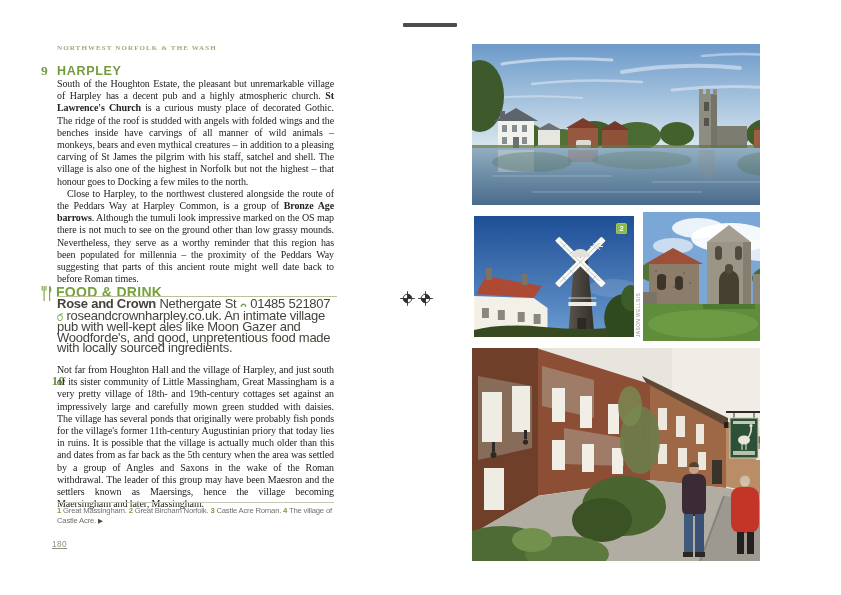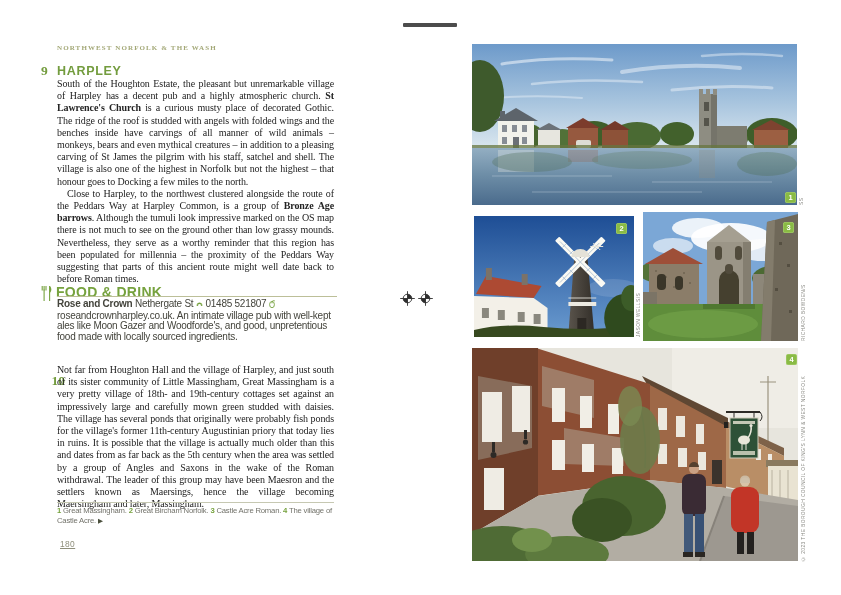--- a/index.html
+++ b/index.html
@@ -1,16 +1,16 @@
 <!DOCTYPE html>
 <html><head>
 <meta charset="utf-8">
 <style>
   html,body{margin:0;padding:0;background:#ffffff;}
-  #canvas{position:relative;width:841px;height:595px;background:#ffffff;overflow:hidden;
+  #canvas{position:relative;width:760px;height:595px;background:#ffffff;overflow:hidden;
           font-family:"Liberation Serif", serif;}
   .abs{position:absolute;}
 
   
   .running-head{left:57px;top:44px;font-size:7px;letter-spacing:1.1px;color:#a3a877;
                 font-family:"Liberation Serif",serif;font-weight:bold;}
   .sec-num{font-family:"Liberation Serif",serif;font-weight:bold;color:#739c3e;font-size:13.5px;}
   #sec1-num{left:41px;top:63px;}
   #sec2-num{left:48px;top:349px;width:17px;text-align:right;margin-top:24px;}
   .sec-title{font-family:Liberation Sans, sans-serif;font-weight:bold;color:#739c3e;
@@ -23,31 +23,31 @@
   .textcol p.indent{text-indent:10px;}
   #col1{left:57px;top:78px;}
   #col2{left:57px;top:364px;}
 
   
   #fd-icon{left:41px;top:285px;}
   #fd-head{left:56px;top:284px;font-family:"Liberation Sans",sans-serif;font-weight:bold;
            font-size:14px;color:#76a23e;letter-spacing:0.3px;}
   #fd-rule{left:57px;top:296px;width:280px;height:1px;background:#bcbf98;}
   #fd-text{left:57px;top:299px;width:282px;font-family:"Liberation Sans",sans-serif;
-           font-size:10px;line-height:10.6px;color:#44443c;letter-spacing:-0.25px;}
+           font-size:13px;line-height:10.6px;color:#44443c;letter-spacing:-0.25px;}
   #fd-text b{font-weight:bold;}
   .inline-icon{display:inline-block;vertical-align:-1px;}
 
   
   #cap-rule{left:57px;top:502px;width:277px;height:1px;background:#c6c8b2;}
   #caption{left:57px;top:506px;width:283px;font-family:"Liberation Sans",sans-serif;
            font-size:7.7px;line-height:10px;color:#72726a;letter-spacing:-0.2px;}
   .cap-num{color:#76a23e;font-weight:bold;}
   .cap-arrow{color:#4a4f3c;font-size:6.5px;}
-  #pageno{left:60px;top:539px;font-family:"Liberation Sans",sans-serif;
+  #pageno{left:52px;top:539px;font-family:"Liberation Sans",sans-serif;
           font-size:8.4px;color:#8f8f7b;letter-spacing:0.4px;text-decoration:underline;}
 
   
   #topbar{left:403px;top:23px;width:54px;height:4px;background:#4c4c4c;border-radius:1px;}
   #regmarks{left:400px;top:291px;display:flex;gap:3px;}
 
   
   .photo{overflow:hidden;}
   .photo svg{display:block;width:100%;height:100%;}
   #photo1{left:472px;top:44px;width:325px;height:161px;}

